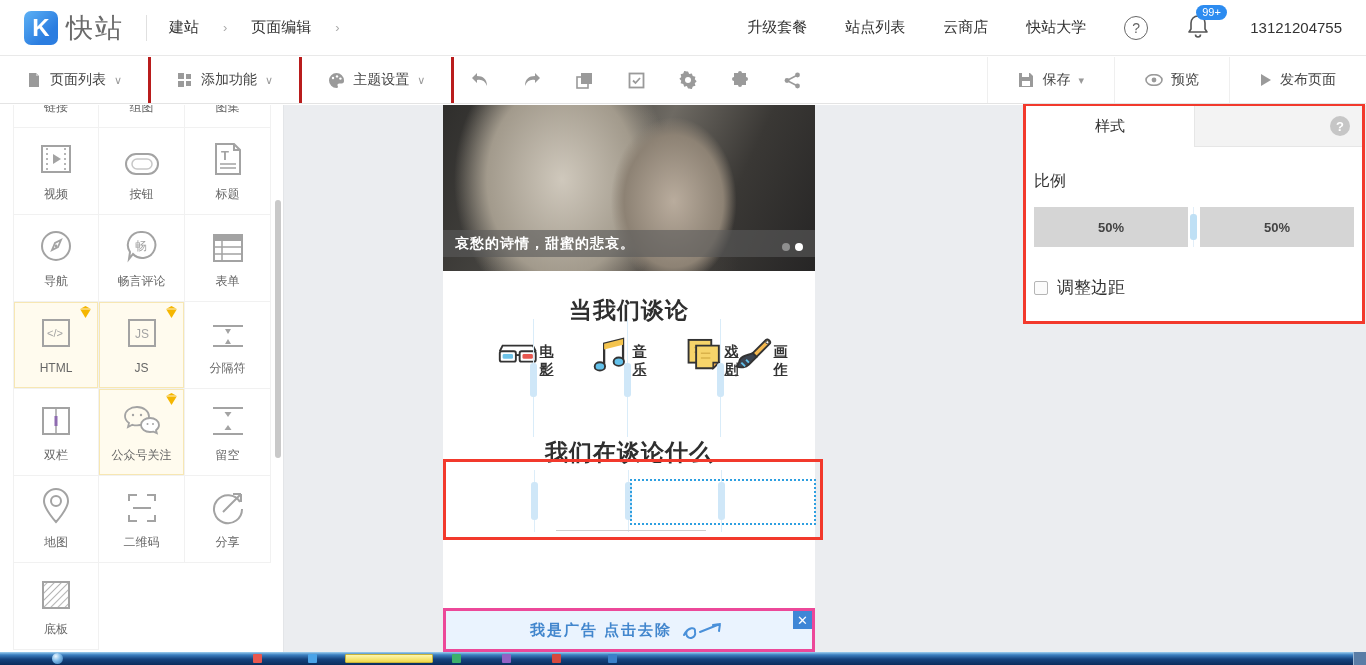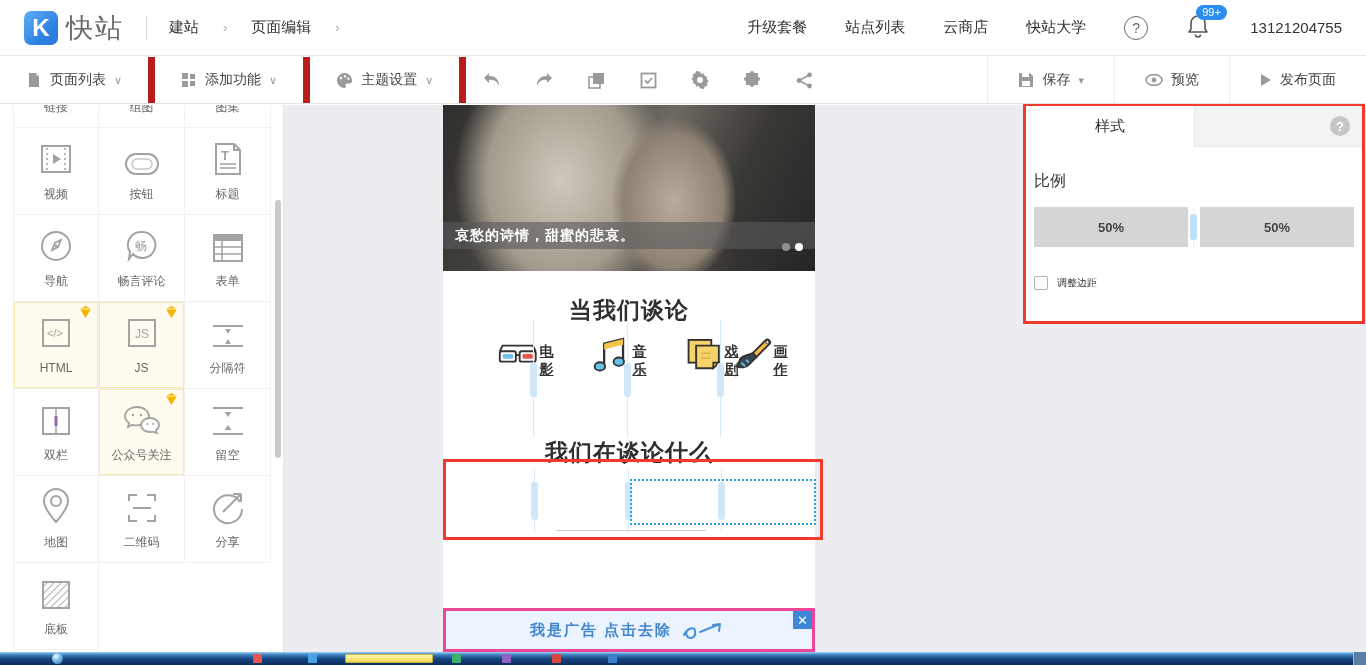--- a/index.html
+++ b/index.html
@@ -19,21 +19,21 @@
   .hdr-spacer{flex:1;}
   .hdr-nav{display:flex;align-items:center;gap:38px;font-size:15px;color:#333;}
   .hdr-link{cursor:pointer;white-space:nowrap;}
   .help-circle{width:24px;height:24px;border:1.5px solid #666;border-radius:50%;color:#666;font-size:14px;display:flex;align-items:center;justify-content:center;}
   .bell-wrap{position:relative;width:26px;height:30px;}
   .badge{position:absolute;top:-8px;left:10px;background:#2d8cf0;color:#fff;font-size:11px;border-radius:9px;padding:1px 6px;line-height:13px;}
   .phone{font-size:15px;color:#333;}
 
   
   .toolbar{position:absolute;left:0;top:57px;width:1366px;height:47px;background:#fff;border-bottom:1px solid #e4e4e4;display:flex;align-items:stretch;z-index:19;}
-  .tb-btn{display:flex;align-items:center;justify-content:center;gap:8px;font-size:14px;color:#444;cursor:pointer;padding:0 26px;border-right:7px solid #b91c1c;}
+  .tb-btn{display:flex;align-items:center;justify-content:center;gap:8px;font-size:14px;color:#444;cursor:pointer;padding:0 26px;border-right:3px solid #b91c1c;}
   .tb-caret{color:#999;font-size:11px;}
   .tb-ico{display:flex;align-items:center;justify-content:center;width:52px;cursor:pointer;}
   .tb-right{margin-left:auto;display:flex;align-items:stretch;}
   .tb-rbtn{display:flex;align-items:center;justify-content:center;gap:8px;font-size:14px;color:#444;cursor:pointer;padding:0 30px;border-left:1px solid #efefef;}
   svg.gico{display:block;}
 
   
   .workspace{position:absolute;left:0;top:105px;width:1366px;height:547px;background:#ebedf0;}
 
   
@@ -47,21 +47,21 @@
   .crown{position:absolute;top:3px;right:5px;}
   .sb-scroll{position:absolute;left:275px;top:95px;width:6px;height:258px;border-radius:3px;background:#c9c9c9;}
 
   
   .canvas{position:absolute;left:443px;top:0;width:372px;height:547px;background:#fff;}
   .hero{position:absolute;left:0;top:0;width:372px;height:166px;overflow:hidden;background:
      radial-gradient(90px 120px at 62% 58%,#b9ac9d 0%,#8d8274 55%,rgba(0,0,0,0) 70%),
      radial-gradient(150px 190px at 32% 45%,#cfc8bc 0%,#a29a8c 50%,rgba(0,0,0,0) 72%),
      radial-gradient(160px 200px at 45% 95%,#55504a 0%,rgba(0,0,0,0) 80%),
      linear-gradient(115deg,#2f2e2c 0%,#4a4844 34%,#6e6a63 52%,#3a3835 74%,#262525 100%);}
-  .hero-caption{position:absolute;left:0;bottom:22px;width:100%;height:27px;background:rgba(90,90,90,.62);display:flex;align-items:center;padding:0 12px;}
+  .hero-caption{position:absolute;left:0;bottom:14px;width:100%;height:27px;background:rgba(90,90,90,.62);display:flex;align-items:center;padding:0 12px;}
   .hero-caption span{color:#fff;font-size:14px;font-weight:bold;letter-spacing:1px;}
   .dots{position:absolute;right:12px;bottom:20px;display:flex;gap:5px;}
   .dot{width:8px;height:8px;border-radius:50%;}
   .dot.dim{background:#8f8f8f;}
   .dot.on{background:#fff;}
   .sec-title{position:absolute;left:0;width:100%;text-align:center;font-size:23px;font-weight:bold;color:#2f2f2f;letter-spacing:1px;}
   .t1{top:190px;}
   .t2{top:332px;}
   .topics{position:absolute;left:0;top:228px;width:372px;height:95px;}
   .topic{position:absolute;top:0;width:70px;display:flex;flex-direction:row;align-items:center;cursor:pointer;}
@@ -88,21 +88,21 @@
   .qmark{width:20px;height:20px;border-radius:50%;background:#c6c6c6;color:#fff;font-size:13px;font-weight:bold;display:flex;align-items:center;justify-content:center;cursor:pointer;}
   .panel-body{padding:24px 8px 0 8px;}
   .ratio-label{font-size:16px;color:#333;}
   .bars{display:flex;align-items:center;margin-top:15px;height:40px;font-weight:bold;}
   .bar{flex:1;height:40px;background:#d5d5d5;display:flex;align-items:center;justify-content:center;font-size:13px;color:#444;cursor:pointer;}
   .bar-handle-col{width:12px;height:40px;position:relative;}
   .bar-handle-col .line{position:absolute;left:5px;top:0;width:1px;height:40px;background:#e2eef8;}
   .bar-handle-col .pill{position:absolute;left:2px;top:7px;width:7px;height:26px;border-radius:3px;background:#bfe0f5;cursor:ew-resize;}
   .chk-row{margin-top:29px;display:flex;align-items:center;gap:9px;}
   .chk{width:14px;height:14px;border:1px solid #b5b5b5;border-radius:2px;background:#fbfbfb;cursor:pointer;}
-  .chk-label{font-size:10px;color:#333;}
+  .chk-label{font-size:17px;color:#333;}
 
   
   .taskbar{position:absolute;left:0;bottom:0;width:1366px;height:13px;background:linear-gradient(180deg,#9fd0f0 0%,#3c7fc0 22%,#15437e 55%,#0a2c5c 100%);z-index:30;}
   .orb{position:absolute;left:52px;top:1px;width:11px;height:11px;border-radius:50%;background:radial-gradient(circle at 35% 30%,#eaf6ff 0%,#7db9e8 45%,#2d6da8 100%);}
   .tk{position:absolute;top:2px;height:9px;border-radius:1px;}
   .tk-yellow{left:345px;width:88px;background:linear-gradient(180deg,#fdf6b1,#f0d94a);border:1px solid #c9b43a;}
   .showdesk{position:absolute;right:0;top:0;width:13px;height:13px;background:#5a7da6;border-left:1px solid #9db8d4;}
 </style>
 </head>
 <body>

